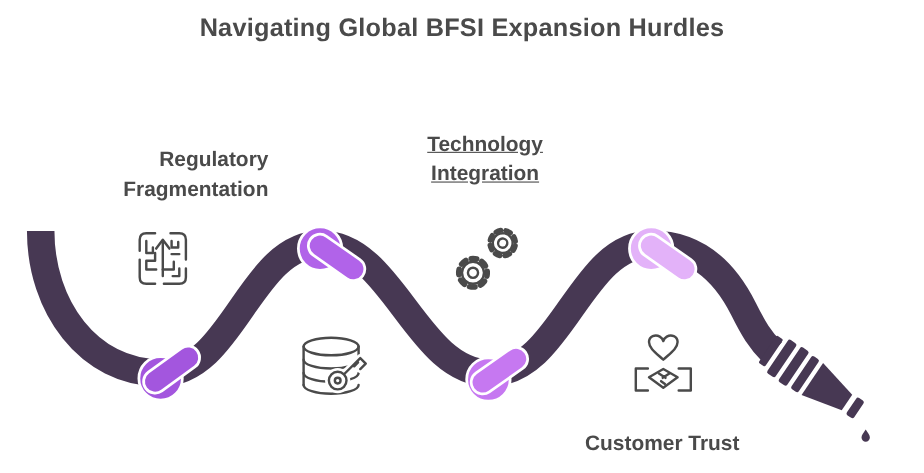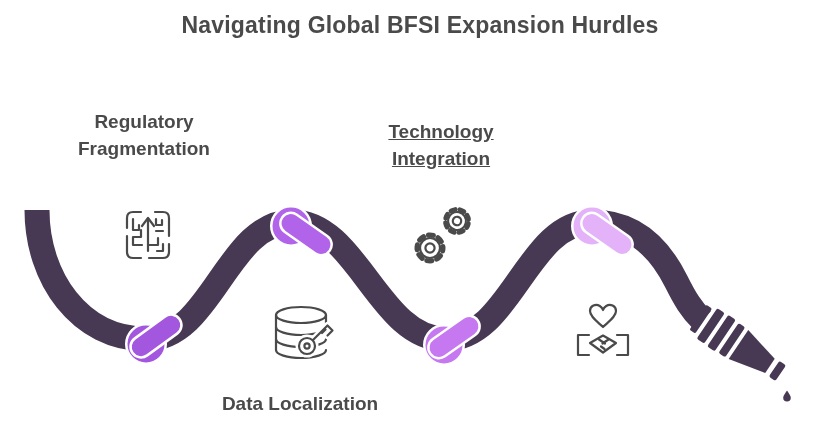--- a/index.html
+++ b/index.html
@@ -3,21 +3,21 @@
 <meta charset="utf-8">
 <style>
   html,body{margin:0;padding:0;background:#fff;}
   .stage{position:relative;width:840px;height:430px;background:#fff;overflow:hidden;
          font-family:"Liberation Sans",sans-serif;}
   .title{position:absolute;top:12px;left:0;right:0;margin:0;text-align:center;
          font-size:23px;font-weight:700;color:#4a4a4a;letter-spacing:.2px;}
   .rope-svg{position:absolute;left:0;top:0;}
   .label{position:absolute;width:200px;text-align:center;font-weight:700;
          font-size:19px;line-height:27px;color:#4a4a4a;}
-  .label-reg{left:44px;top:108px;}
+  .label-reg{left:44px;top:132px;text-align:right;}
   .label-tech{left:341px;top:118px;text-decoration:underline;}
   .label-data{left:200px;top:390px;}
   .label-cust{left:502px;top:390px;}
 </style>
 </head>
 <body>
 
 <div class="stage">
 
   <h1 class="title">Navigating Global BFSI Expansion Hurdles</h1>
@@ -122,15 +122,15 @@
         <path d="M 589 335 H 578 V 355 H 589"></path>
         <path d="M 617 335 H 628 V 355 H 617"></path>
         <path d="M 590 343 L 603 335.5 L 616 343 L 603 352.5 Z"></path>
         <path d="M 599 339.5 L 605 343.5 M 608.5 339.5 L 602.5 343.5 M 601 346.5 L 604.5 349"></path>
       </g>
     </g>
   </svg>
 
   <div class="label label-reg">Regulatory Fragmentation</div>
   <div class="label label-tech">Technology Integration</div>
-  <div class="label label-data">Data Localization</div>
+  <div class="label label-cust">Customer Trust</div>
 
 </div>
 
 </body></html>

